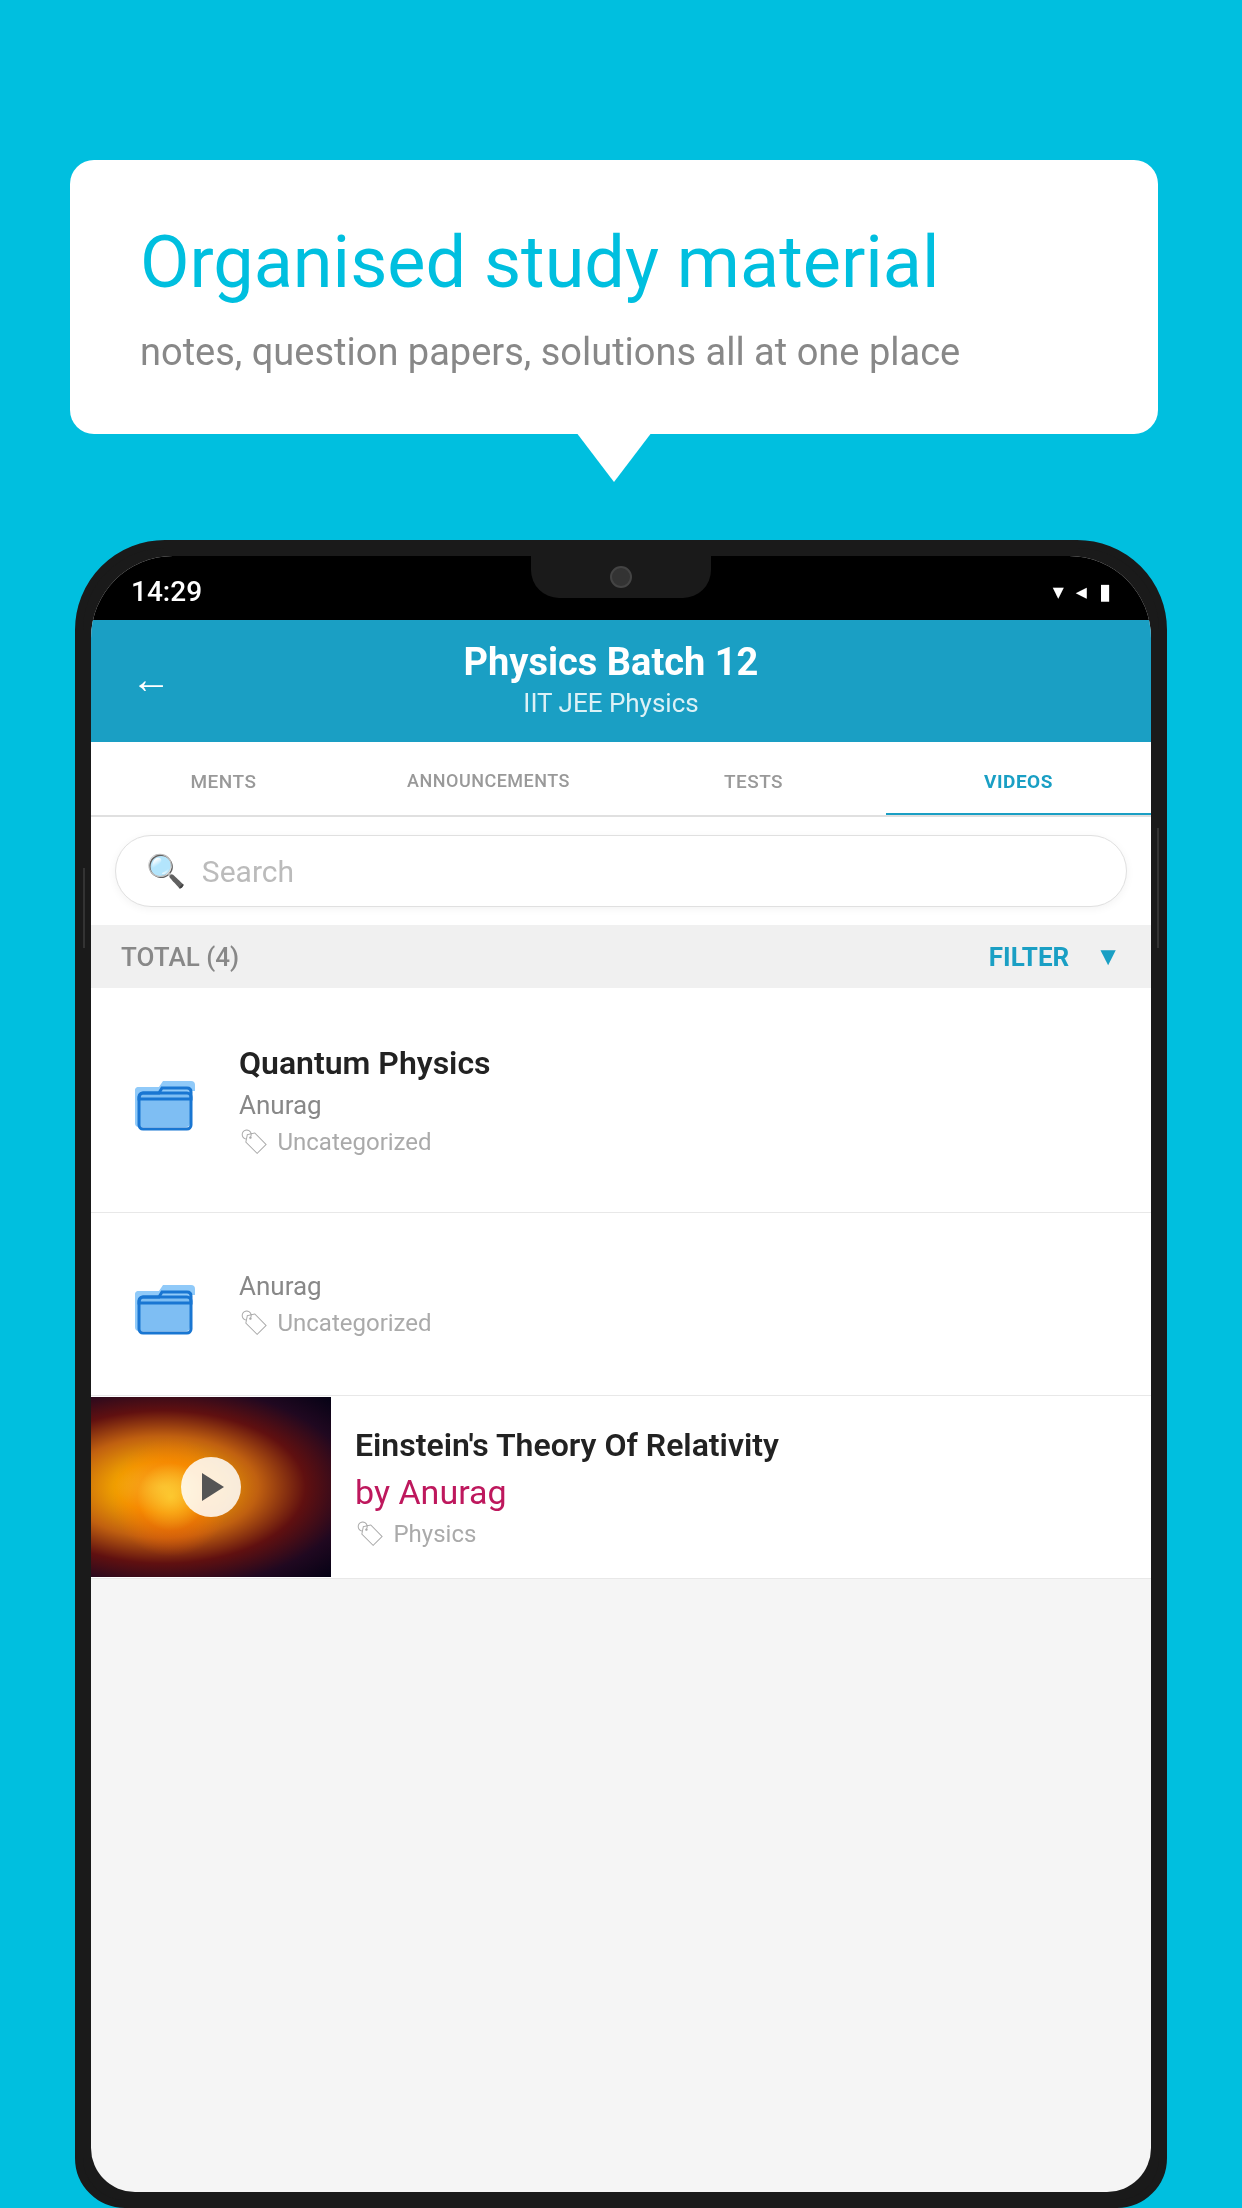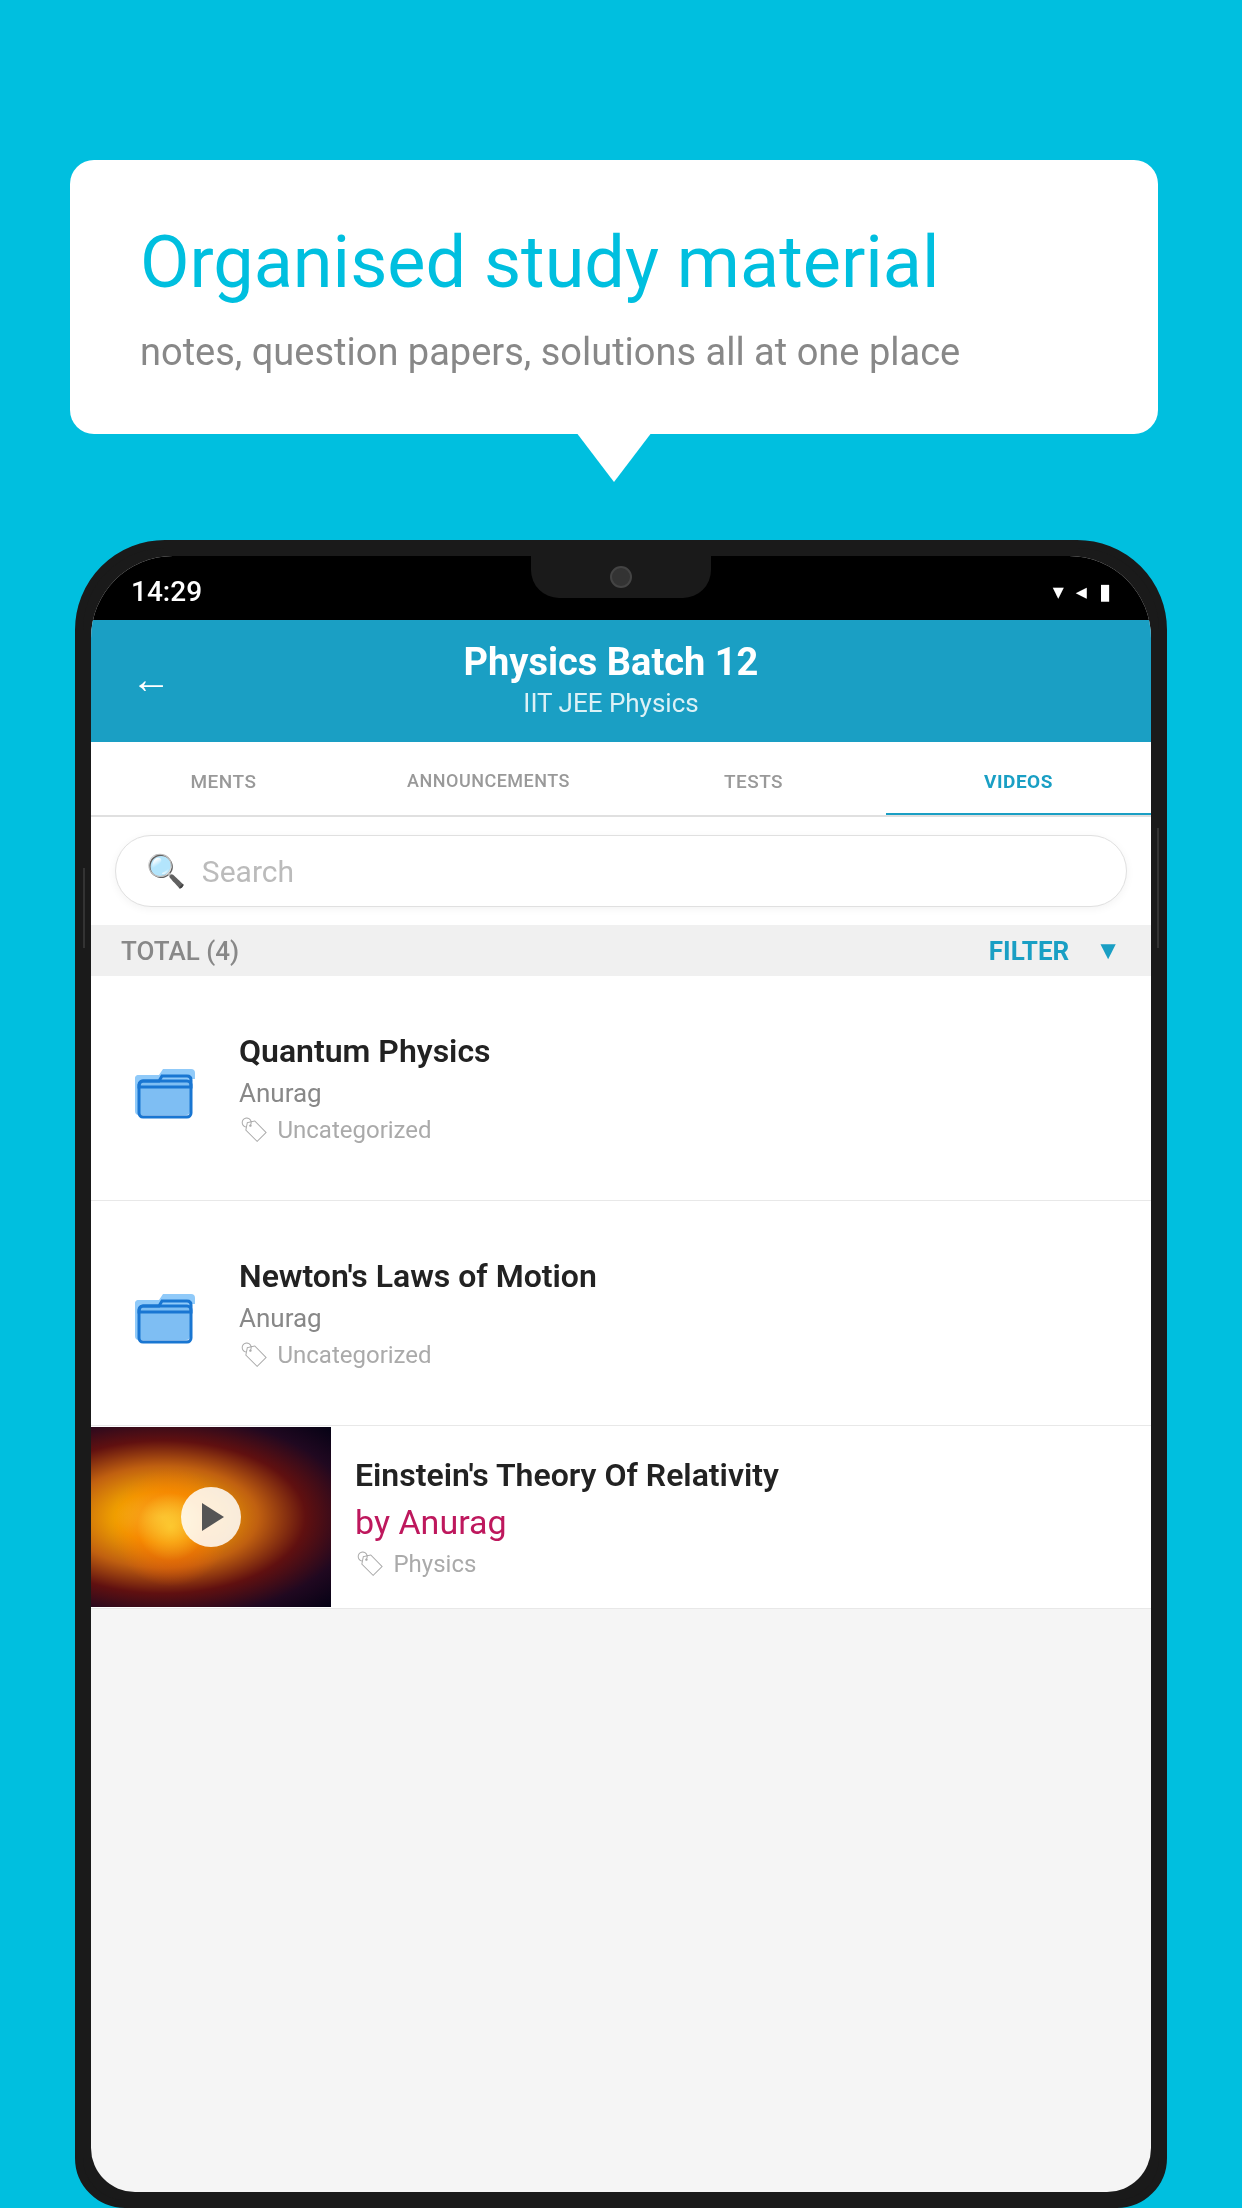--- a/index.html
+++ b/index.html
@@ -220,21 +220,21 @@
     }
 
     .search-text {
       color: #bbb;
       font-size: 30px;
     }
 
     
     .filter-bar {
       background: #f0f0f0;
-      padding: 10px 30px;
+      padding: 16px 30px;
       display: flex;
       align-items: center;
       justify-content: space-between;
     }
 
     .total-count {
       color: #888;
       font-size: 26px;
       font-weight: 500;
     }
@@ -490,21 +490,20 @@
         <div class="list-item-icon">
           <svg class="folder-icon-svg" viewBox="0 0 70 70" xmlns="http://www.w3.org/2000/svg">
             <rect x="4" y="22" width="55" height="40" rx="4" ry="4" fill="#90CAF9"></rect>
             <path d="M4 26 Q4 22 8 22 L28 22 L32 16 L60 16 Q64 16 64 20 L64 26 Z" fill="#90CAF9"></path>
             <rect x="8" y="28" width="52" height="36" rx="4" ry="4" fill="#1976D2" opacity="0.15"></rect>
             <rect x="8" y="28" width="52" height="36" rx="4" ry="4" fill="none" stroke="#1976D2" stroke-width="3"></rect>
             <path d="M8 34 Q8 28 12 28 L28 28 L31 23 L56 23 Q60 23 60 27 L60 34 Z" fill="none" stroke="#1976D2" stroke-width="3"></path>
           </svg>
         </div>
         <div class="list-item-content">
-          <div class="item-title">Newton's Laws of Motion</div>
           <div class="item-author">Anurag</div>
           <div class="item-tag">
             <span>🏷</span>
             <span>Uncategorized</span>
           </div>
         </div>
       </div>
 
       <div class="list-item-video">
         <div class="video-thumbnail">

